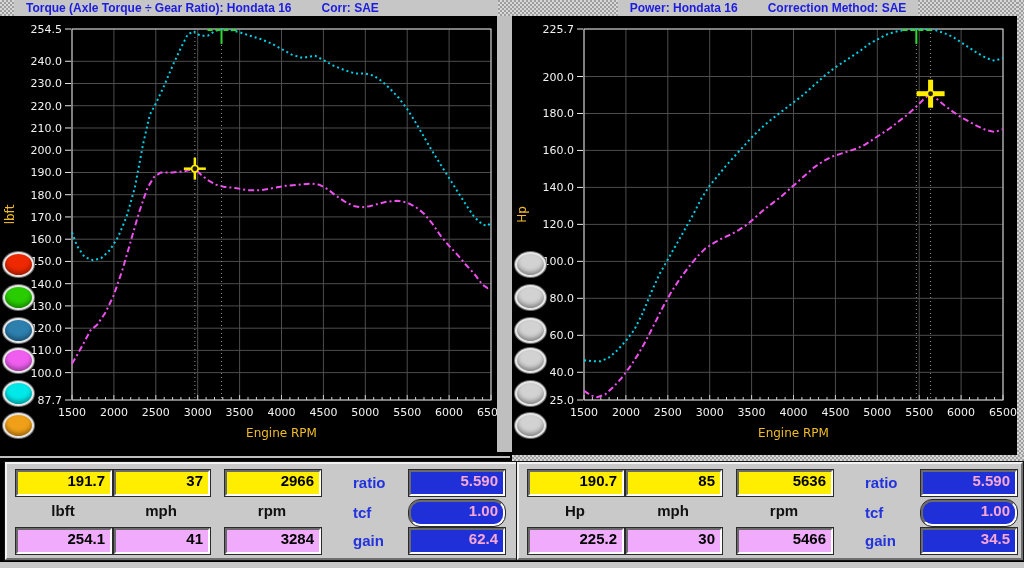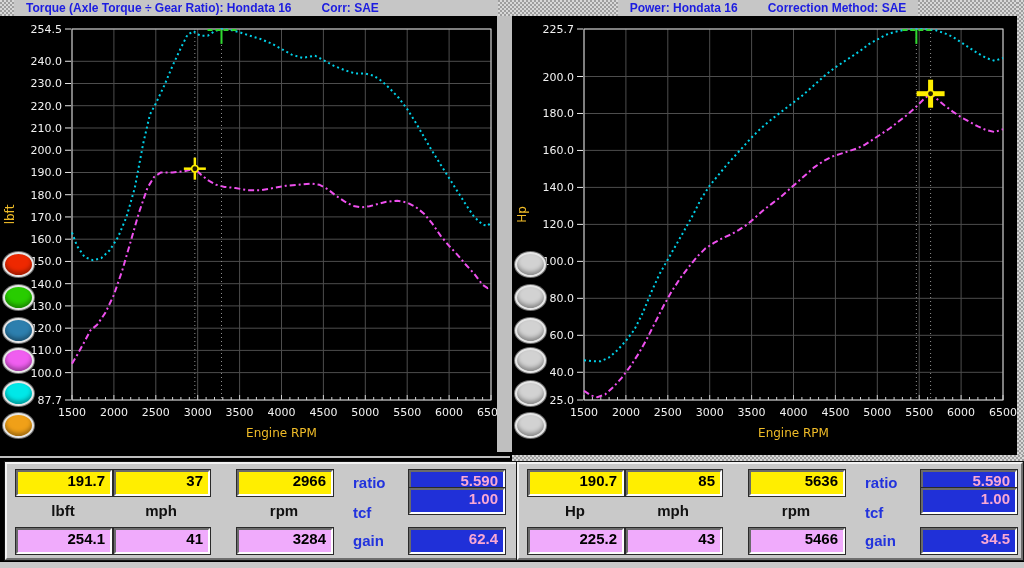--- a/index.html
+++ b/index.html
@@ -32,22 +32,22 @@
   .panel{position:absolute;top:7px;height:94px;background:#c9c9c9;
     border:2px solid;border-color:#f2f2f2 #6e6e6e #6e6e6e #f2f2f2;outline:1px solid #141414;}
   #panel-torque{left:5px;width:498px;padding-left:48px;}
   #panel-power{left:517px;width:502px;}
   .vb{position:absolute;width:87px;height:22px;line-height:22px;padding-right:5px;
     font:bold 15px "Liberation Sans",sans-serif;text-align:right;color:#000;
     border:2px solid;border-color:#6a6a6a #fdfdfd #fdfdfd #6a6a6a;outline:1px solid #2a2a2a;}
   .vb.yellow{background:#ffee00;}
   .vb.green{background:#f0abfc;}
   .vb.blue{background:#2030d8;color:#f9a8d4;}
-  .c1{left:9px;}.c2{left:107px;}.c3{left:230px;}.c4{left:402px;}
-  .rowA{top:6px;}.rowB{top:24px;}.rowC{top:64px;}
+  .c1{left:9px;}.c2{left:107px;}.c3{left:218px;}.c4{left:402px;}
+  .rowA{top:6px;}.rowB{top:36px;border-radius:11px;}.rowC{top:64px;}
   .unit{position:absolute;width:94px;text-align:center;top:38px;
     font:bold 15px "Liberation Sans",sans-serif;color:#111;}
   .sidelab{position:absolute;left:346px;font:bold 15px "Liberation Sans",sans-serif;color:#2233dd;}
   .sl1{top:10px;}.sl2{top:40px;}.sl3{top:68px;}
 </style>
 </head>
 <body>
 
 <div id="app">
 
@@ -370,21 +370,21 @@
     </div>
 
     <div class="panel" id="panel-power">
       <div class="vb yellow c1 rowA">190.7</div>
       <div class="vb yellow c2 rowA">85</div>
       <div class="vb yellow c3 rowA">5636</div>
       <div class="unit c1">Hp</div>
       <div class="unit c2">mph</div>
       <div class="unit c3">rpm</div>
       <div class="vb green c1 rowC">225.2</div>
-      <div class="vb green c2 rowC">43</div>
+      <div class="vb green c2 rowC">30</div>
       <div class="vb green c3 rowC">5466</div>
       <div class="sidelab sl1">ratio</div>
       <div class="vb blue c4 rowA">5.590</div>
       <div class="sidelab sl2">tcf</div>
       <div class="vb blue c4 rowB">1.00</div>
       <div class="sidelab sl3">gain</div>
       <div class="vb blue c4 rowC">34.5</div>
     </div>
 
     <div class="footstrip"></div>

